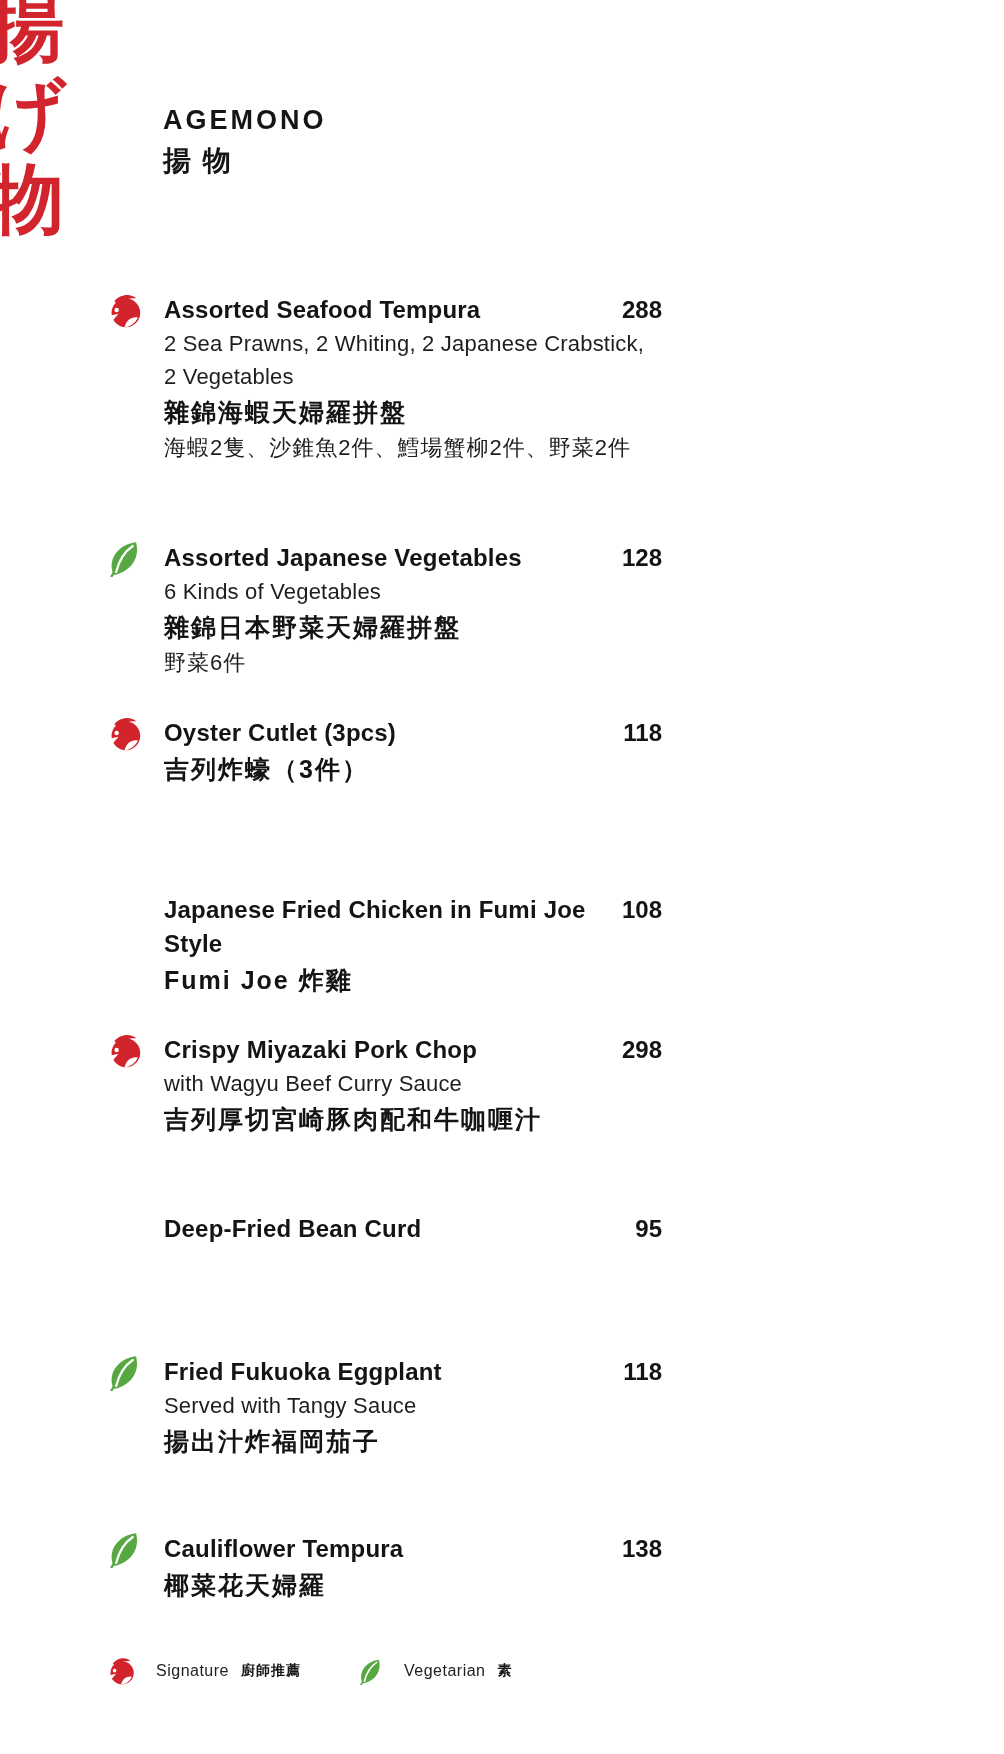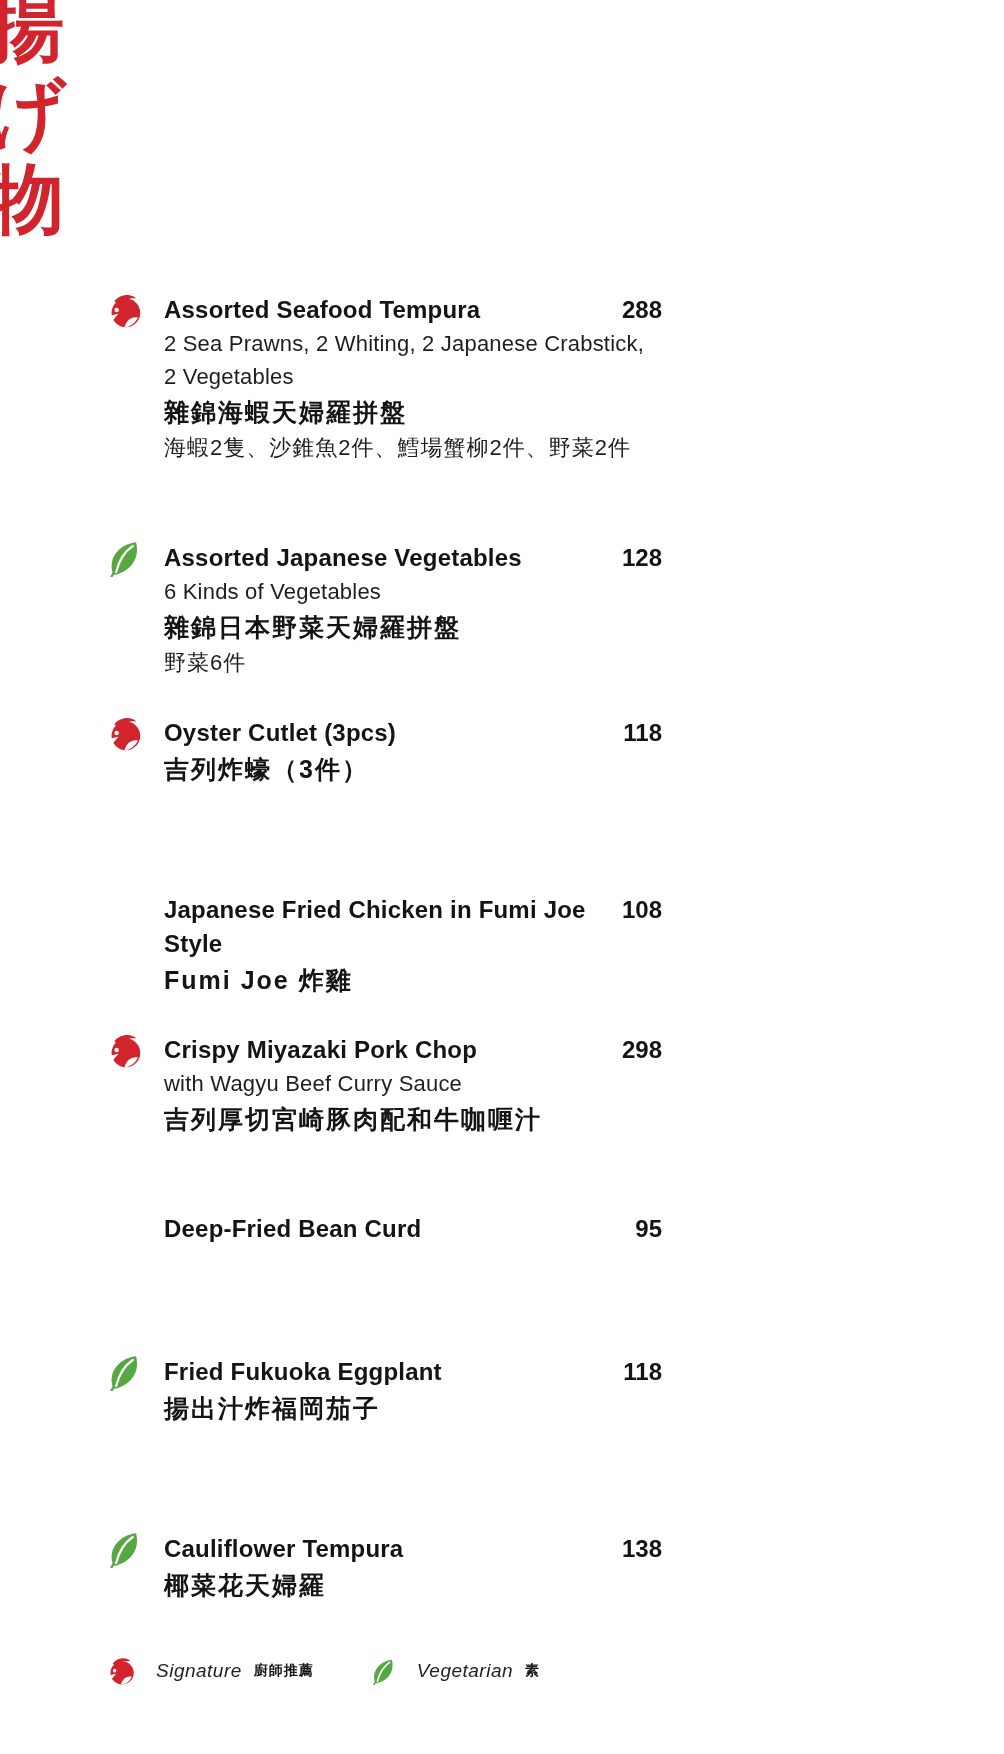--- a/index.html
+++ b/index.html
@@ -66,34 +66,38 @@
   .legend{
     position:absolute;left:106px;top:1653px;height:36px;
     display:flex;align-items:center;
   }
   .legend-item{display:flex;align-items:center;}
   .legend-item + .legend-item{margin-left:56px;}
   .legend-icon{width:30px;height:30px;display:block;}
   .legend-icon svg{width:30px;height:30px;display:block;}
   .legend-icon.small{width:27px;height:27px;}
   .legend-icon.small svg{width:27px;height:27px;}
-  .legend-en{font-size:19px;font-weight:400;color:#222;margin-left:20px;letter-spacing:0.5px;font-style:italic;}
+  .legend-en{font-size:16px;font-weight:400;color:#222;margin-left:20px;letter-spacing:0.5px;}
   .legend-zh{font-size:14px;font-weight:700;color:#161616;margin-left:12px;letter-spacing:1px;}
 </style>
 </head>
 <body>
 
 <div class="page">
 
   <div class="side-kanji" style="color: rgb(210, 36, 44);">
     <span>揚</span>
     <span>げ</span>
     <span>物</span>
   </div>
 
+  <div class="header">
+    <div class="en">AGEMONO</div>
+    <div class="zh">揚 物</div>
+  </div>
 
   <div class="menu-list" id="menu-list">
       <div class="item" style="top: 293px;">
         <span class="badge">
           <svg viewBox="0 0 40 40" xmlns="http://www.w3.org/2000/svg">
             <path d="M9 10 C15 2 27 1 33 7 C26 6 18 8.5 13 13.5 Z" fill="#D2242C"></path>
             <circle cx="21.5" cy="22.5" r="15.5" fill="#D2242C"></circle>
             <circle cx="11.5" cy="19.5" r="2.4" fill="#ffffff"></circle>
             <path d="M5 25.5 L13.5 23.5 L7.5 30.5 Z" fill="#ffffff"></path>
             <path d="M20 38 C22 30.5 27.5 26.5 34.5 27.5 C31.5 34 26 37.6 20 38 Z" fill="#ffffff"></path>
@@ -188,20 +192,21 @@
             <path d="M6 39.5 C7.2 36.8 8.8 34.3 11.5 31.5" stroke="#57A843" stroke-width="2.4" fill="none" stroke-linecap="round"></path>
             <path d="M7.5 36 C2 22 12 5 32.5 2.5 C36.5 18.5 28.5 32.5 10.5 37.5 C9.2 37.8 8.2 37.1 7.5 36 Z" fill="#57A843"></path>
             <path d="M11 34.5 C14 22.5 20 12.5 29 6.5" stroke="#ffffff" stroke-width="2.4" fill="none" stroke-linecap="round"></path>
           </svg>
         </span>
         <div class="body">
           <div class="line1">
             <span class="title">Fried Fukuoka Eggplant</span>
             <span class="price">118</span>
           </div>
+          <div class="desc">Served with Tangy Sauce</div>
           <div class="zh-name">揚出汁炸福岡茄子</div>
         </div>
       </div>
       <div class="item" style="top: 1532px;">
         <span class="badge">
           <svg viewBox="0 0 40 40" xmlns="http://www.w3.org/2000/svg">
             <path d="M6 39.5 C7.2 36.8 8.8 34.3 11.5 31.5" stroke="#57A843" stroke-width="2.4" fill="none" stroke-linecap="round"></path>
             <path d="M7.5 36 C2 22 12 5 32.5 2.5 C36.5 18.5 28.5 32.5 10.5 37.5 C9.2 37.8 8.2 37.1 7.5 36 Z" fill="#57A843"></path>
             <path d="M11 34.5 C14 22.5 20 12.5 29 6.5" stroke="#ffffff" stroke-width="2.4" fill="none" stroke-linecap="round"></path>
           </svg>

